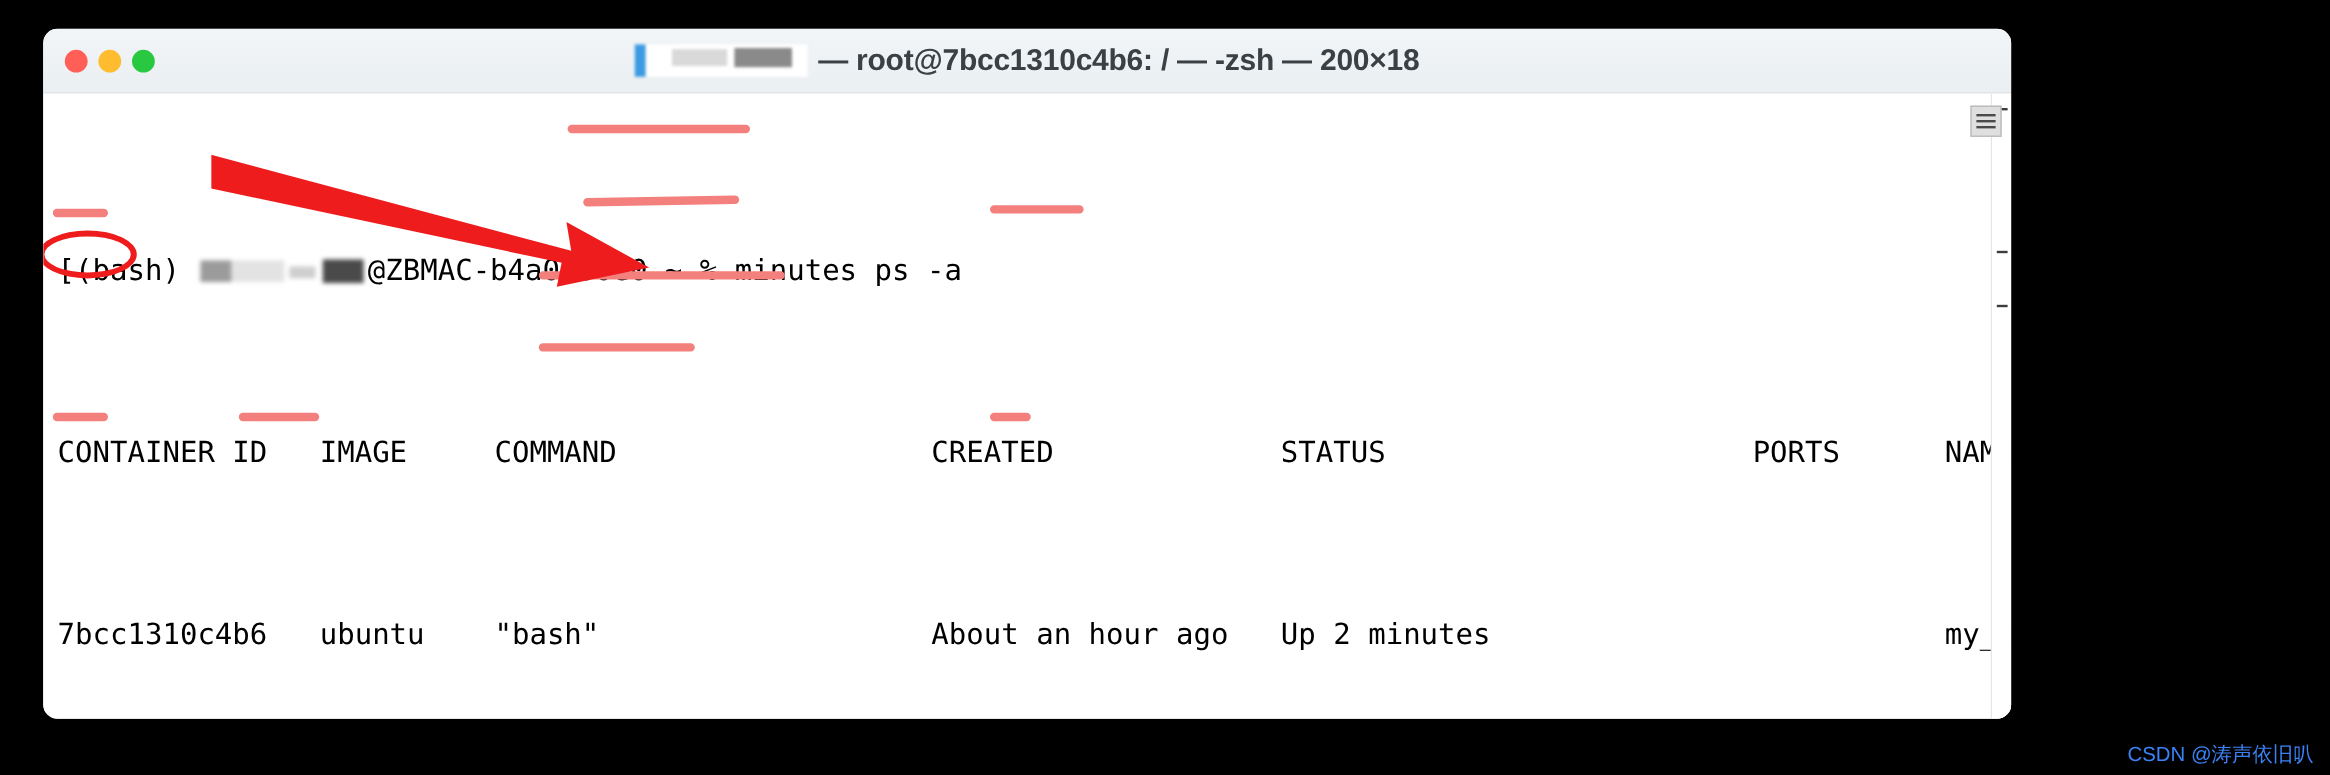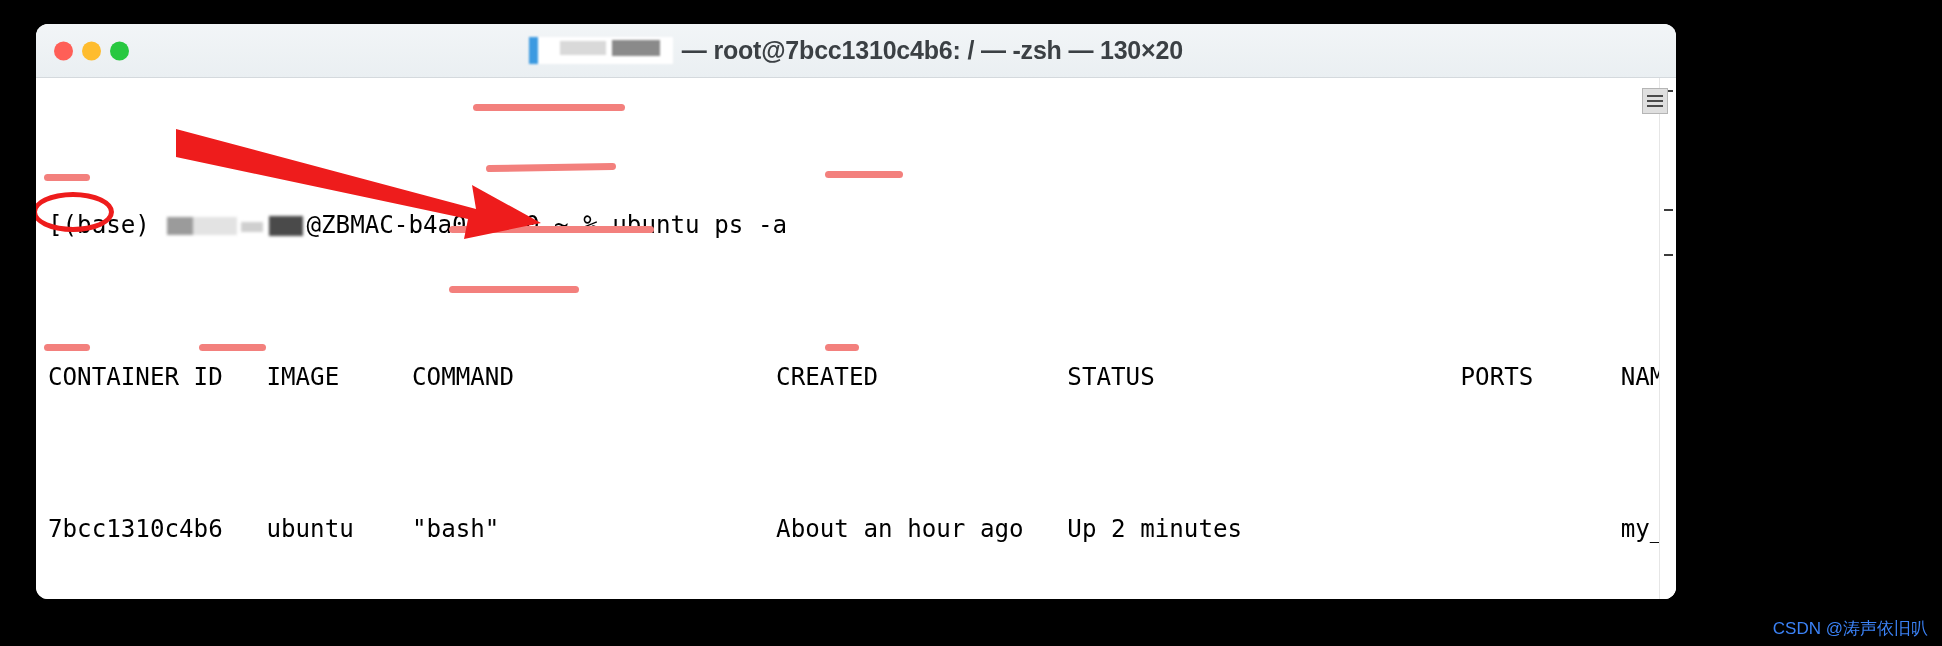--- a/index.html
+++ b/index.html
@@ -136,29 +136,29 @@
 
   <div class="window">
 
     <div class="titlebar">
       <div class="traffic">
         <span class="dot red"></span>
         <span class="dot yellow"></span>
         <span class="dot green"></span>
       </div>
       <div class="title">
-        <span class="redact-title"></span><span> — root@7bcc1310c4b6: / — -zsh — 130×20</span>
+        <span class="redact-title"></span><span> — root@7bcc1310c4b6: / — -zsh — 200×18</span>
       </div>
     </div>
 
     <div class="term">
       <div class="screen">
 
         
-        <div class="line"><span>[(base) </span><span class="redact-user"><i></i><i></i><i></i><i></i></span><span>@ZBMAC-b4a0200e0 ~ % </span><span>ubuntu ps -a</span></div>
+        <div class="line"><span>[(bash) </span><span class="redact-user"><i></i><i></i><i></i><i></i></span><span>@ZBMAC-b4a0200e0 ~ % </span><span>minutes ps -a</span></div>
 
         
         <div class="line">CONTAINER ID   IMAGE     COMMAND                  CREATED             STATUS                     PORTS      NAMES</div>
 
         
         <div class="line">7bcc1310c4b6   ubuntu    "bash"                   About an hour ago   Up 2 minutes                          my_ubuntu</div>
         
         
 
         

